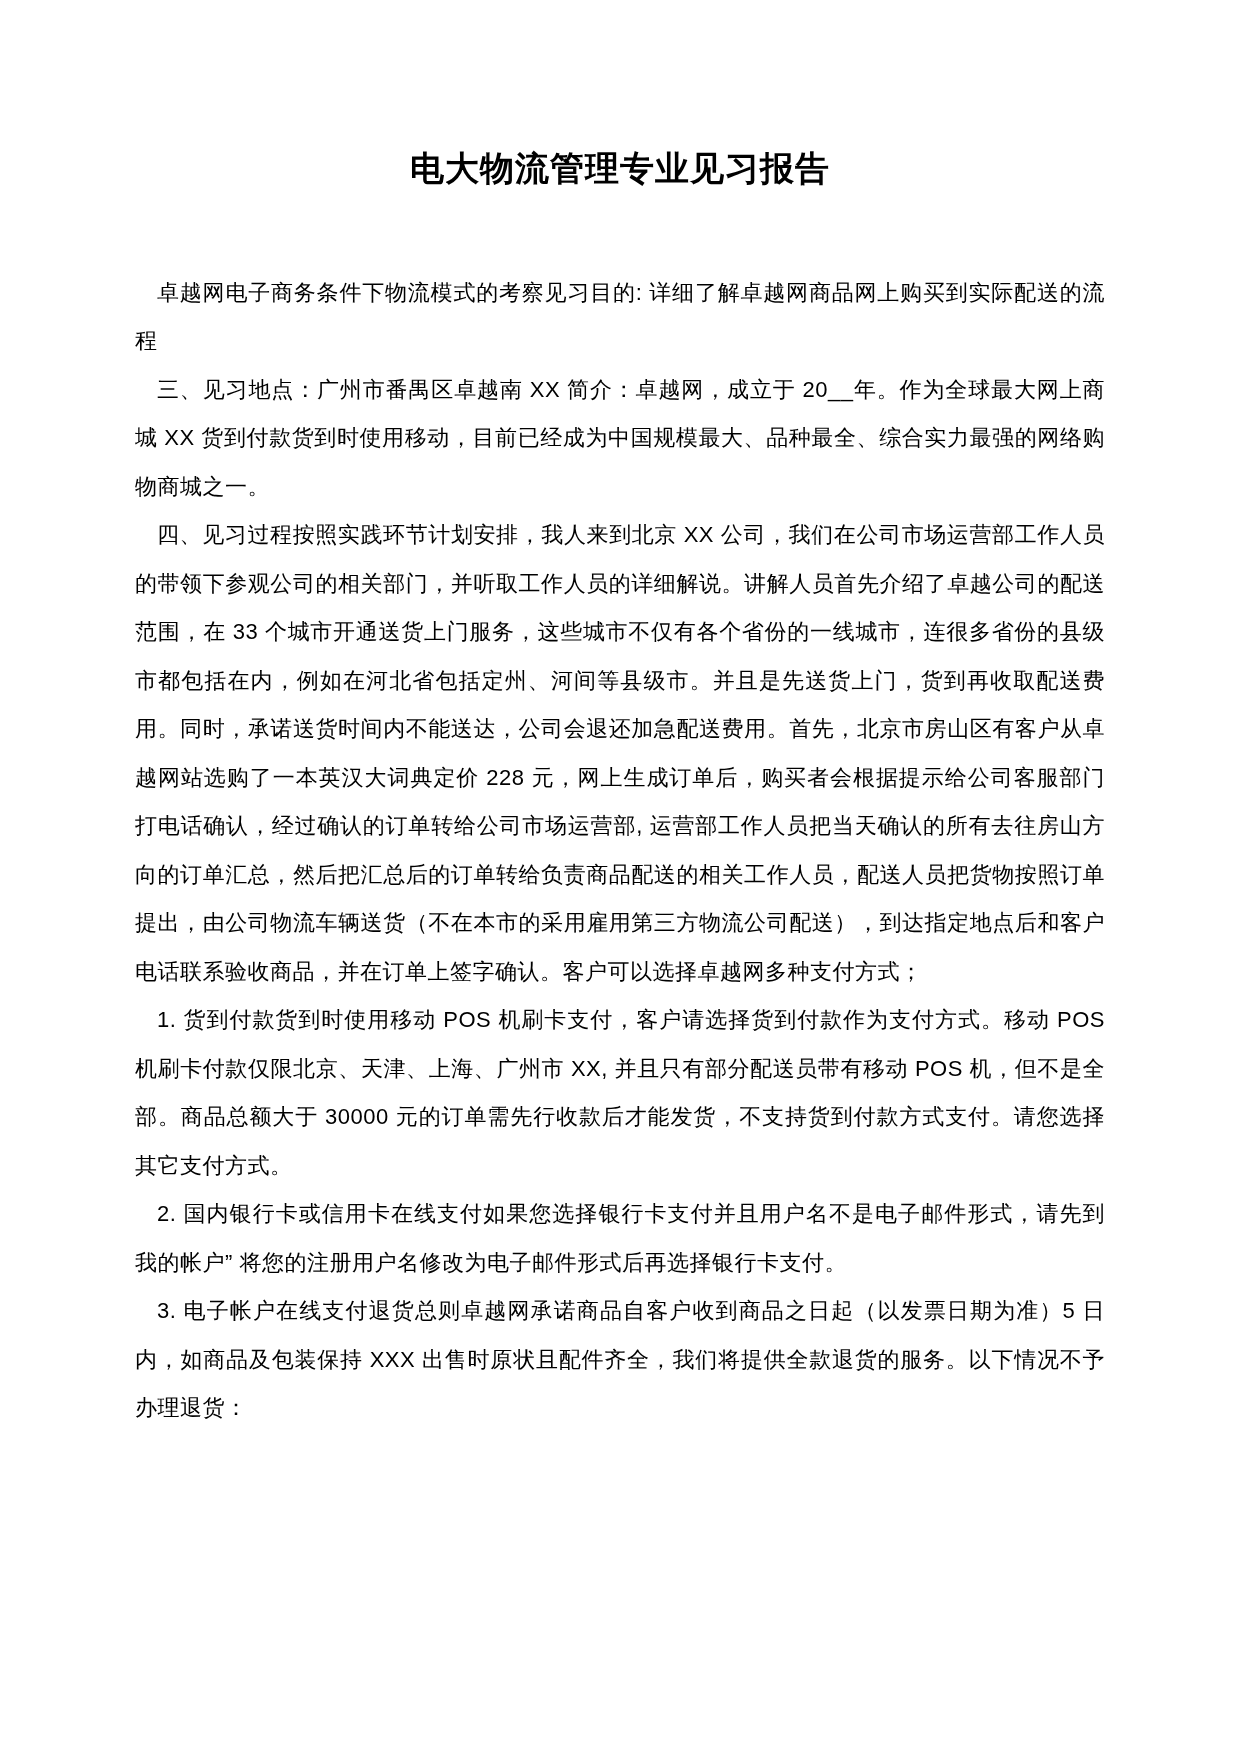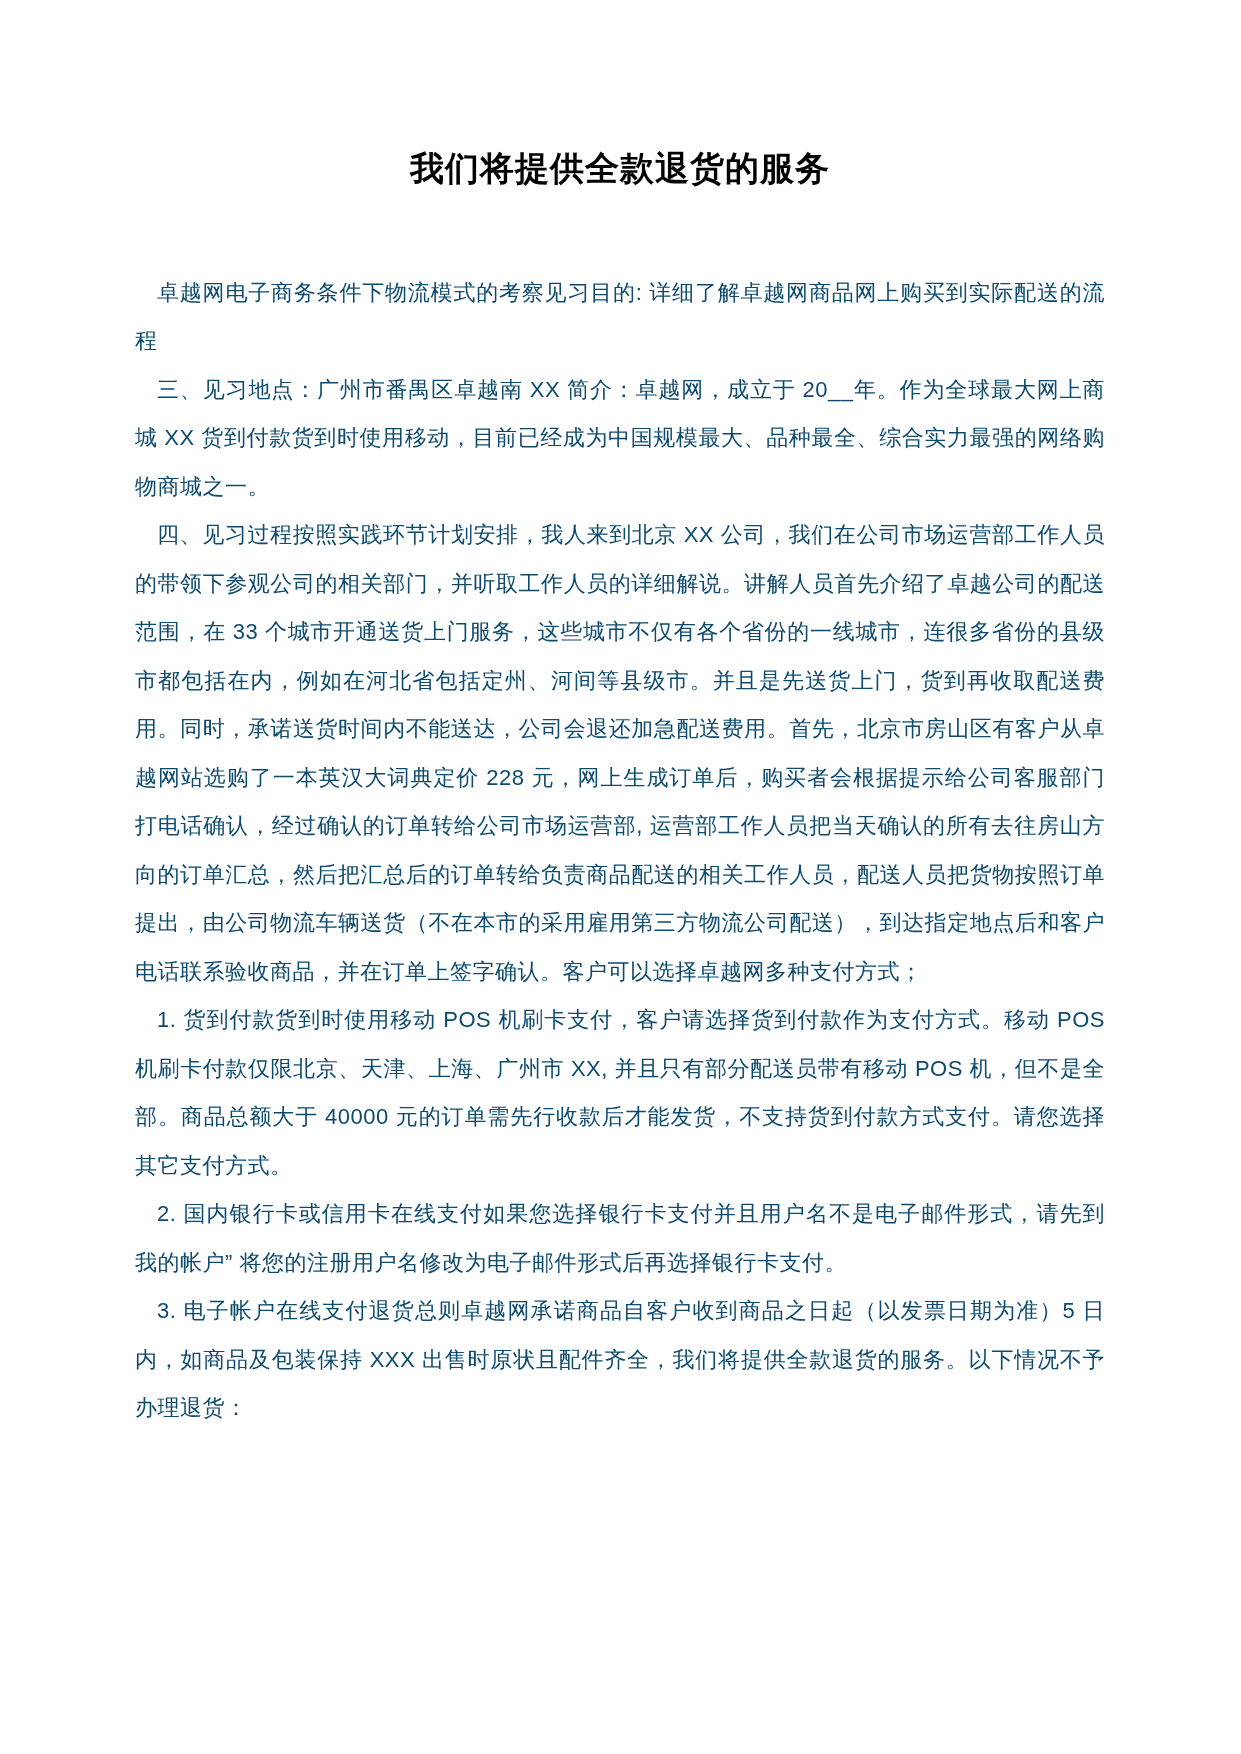--- a/index.html
+++ b/index.html
@@ -33,31 +33,31 @@
     margin-top: 80px;
   }
   .doc-body p {
     font-size: 22px;
     line-height: 48.5px;
     text-align: justify;
     text-justify: inter-ideograph;
     text-indent: 22px;
     letter-spacing: 0.5px;
     word-break: break-all;
-    color: #0c4a6e;
+    color: #000000;
   }
 </style>
 </head>
 <body>
 
 <div class="page">
   <div class="content">
-    <h1 class="doc-title">我们将提供全款退货的服务</h1>
+    <h1 class="doc-title">电大物流管理专业见习报告</h1>
     <div class="doc-body">
       <p>卓越网电子商务条件下物流模式的考察见习目的: 详细了解卓越网商品网上购买到实际配送的流程</p>
       <p>三、见习地点：广州市番禺区卓越南 XX 简介：卓越网，成立于 20__年。作为全球最大网上商城 XX 货到付款货到时使用移动，目前已经成为中国规模最大、品种最全、综合实力最强的网络购物商城之一。</p>
       <p>四、见习过程按照实践环节计划安排，我人来到北京 XX 公司，我们在公司市场运营部工作人员的带领下参观公司的相关部门，并听取工作人员的详细解说。讲解人员首先介绍了卓越公司的配送范围，在 33 个城市开通送货上门服务，这些城市不仅有各个省份的一线城市，连很多省份的县级市都包括在内，例如在河北省包括定州、河间等县级市。并且是先送货上门，货到再收取配送费用。同时，承诺送货时间内不能送达，公司会退还加急配送费用。首先，北京市房山区有客户从卓越网站选购了一本英汉大词典定价 228 元，网上生成订单后，购买者会根据提示给公司客服部门打电话确认，经过确认的订单转给公司市场运营部, 运营部工作人员把当天确认的所有去往房山方向的订单汇总，然后把汇总后的订单转给负责商品配送的相关工作人员，配送人员把货物按照订单提出，由公司物流车辆送货（不在本市的采用雇用第三方物流公司配送），到达指定地点后和客户电话联系验收商品，并在订单上签字确认。客户可以选择卓越网多种支付方式；</p>
-      <p>1. 货到付款货到时使用移动 POS 机刷卡支付，客户请选择货到付款作为支付方式。移动 POS 机刷卡付款仅限北京、天津、上海、广州市 XX, 并且只有部分配送员带有移动 POS 机，但不是全部。商品总额大于 40000 元的订单需先行收款后才能发货，不支持货到付款方式支付。请您选择其它支付方式。</p>
+      <p>1. 货到付款货到时使用移动 POS 机刷卡支付，客户请选择货到付款作为支付方式。移动 POS 机刷卡付款仅限北京、天津、上海、广州市 XX, 并且只有部分配送员带有移动 POS 机，但不是全部。商品总额大于 30000 元的订单需先行收款后才能发货，不支持货到付款方式支付。请您选择其它支付方式。</p>
       <p>2. 国内银行卡或信用卡在线支付如果您选择银行卡支付并且用户名不是电子邮件形式，请先到我的帐户” 将您的注册用户名修改为电子邮件形式后再选择银行卡支付。</p>
       <p>3. 电子帐户在线支付退货总则卓越网承诺商品自客户收到商品之日起（以发票日期为准）5 日内，如商品及包装保持 XXX 出售时原状且配件齐全，我们将提供全款退货的服务。以下情况不予办理退货：</p>
     </div>
   </div>
 </div>
 
 </body></html>

